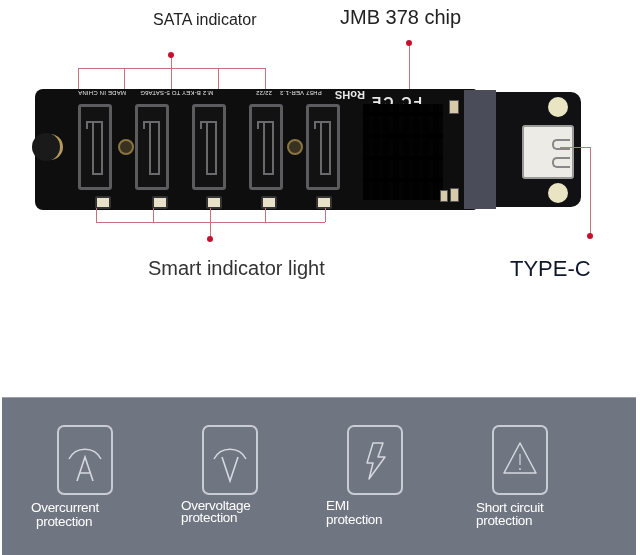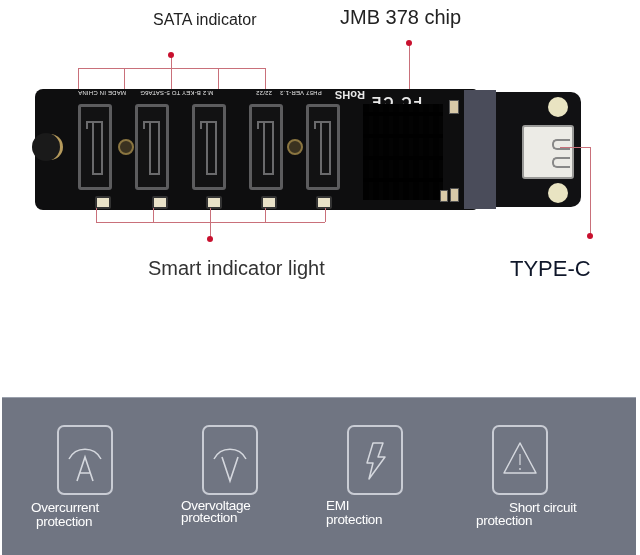--- a/index.html
+++ b/index.html
@@ -160,17 +160,17 @@
   </div>
 
   <div class="feature">
     <div class="feature-icon-box" style="left:490px; top:27px;">
       <svg width="52" height="66" viewBox="0 0 52 66">
         <path d="M26 16 L42 46 L10 46 Z" fill="none" stroke="#d5d8de" stroke-width="1.5" stroke-linejoin="round"></path>
         <line x1="26" y1="27" x2="26" y2="38" stroke="#d5d8de" stroke-width="1.2"></line>
         <circle cx="26" cy="42" r="0.9" fill="#d5d8de"></circle>
       </svg>
     </div>
-    <div class="feature-label" style="left:474px; top:103px;margin-left:33px;">Short circuit</div>
+    <div class="feature-label" style="left:474px; top:103px;">Short circuit</div>
     <div class="feature-label" style="left:474px; top:116px;">protection</div>
   </div>
 
 </div>
 
 </body></html>

